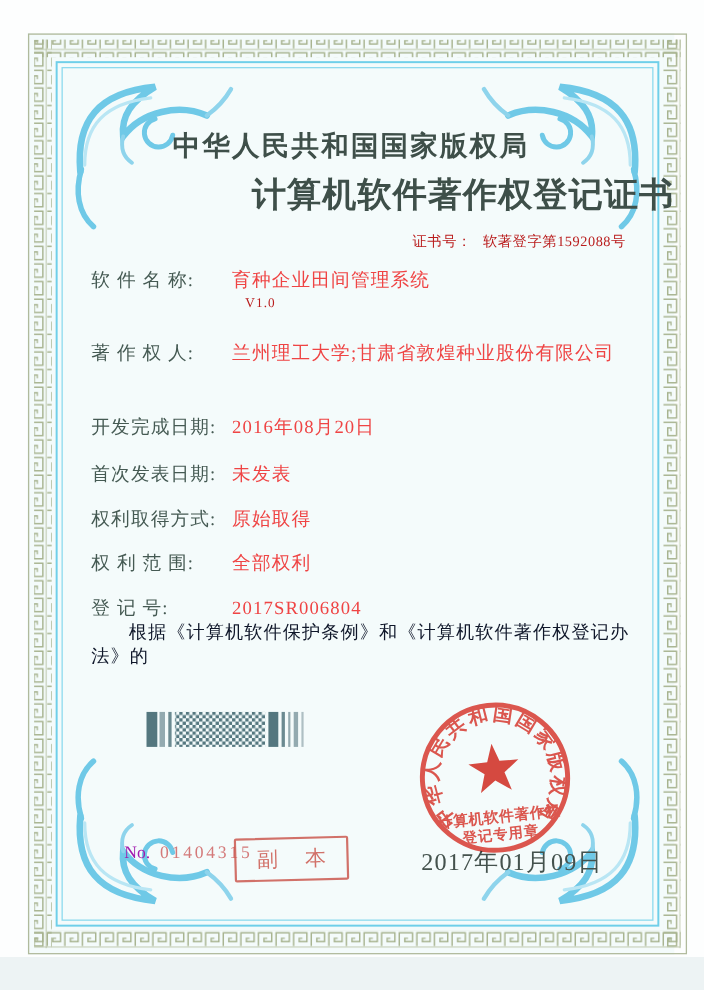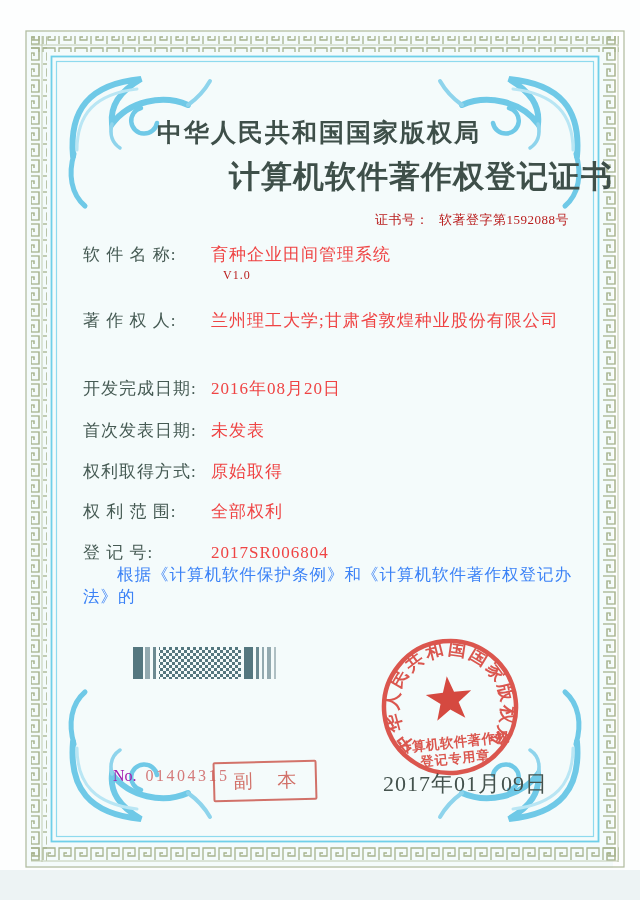--- a/index.html
+++ b/index.html
@@ -24,21 +24,21 @@
   }
   .certno{
     position:absolute;left:350px;top:181px;font-size:13px;color:#b91c1c;letter-spacing:.5px;
   }
   .certno .cv{margin-left:10px;}
   .field-row{position:absolute;left:58px;white-space:nowrap;font-size:17px;color:#455a53;letter-spacing:1px;}
   .field-row .lbl{display:inline-block;width:128px;}
   .field-row .val{color:#ef4444;}
   .val2{position:absolute;left:186px;top:238px;font-size:12px;color:#b91c1c;letter-spacing:1px;margin-left:12px;}
   .r0{top:213px}.r1{top:279px}.r2{top:347px}.r3{top:389px}.r4{top:430px}.r5{top:470px}.r6{top:511px}
-  .stmt{position:absolute;left:58px;width:500px;margin:0;font-size:16.5px;color:#3b82f6;letter-spacing:1px;}
+  .stmt{position:absolute;left:58px;width:500px;margin:0;font-size:16.5px;color:#0f172a;letter-spacing:1px;}
   .stmt-1{top:534px;text-indent:34px;}
   .stmt-2{top:576px;}
   .barcode{position:absolute;left:108px;top:617px;}
   .issue-date{position:absolute;left:358px;top:739px;font-size:22px;color:#44524d;letter-spacing:1px;}
   .seal{position:absolute;left:340px;top:592px;width:170px;height:170px;
         transform:rotate(-6deg);mix-blend-mode:multiply;opacity:.9;}
   .serial{position:absolute;left:88px;top:737px;font-size:16px;white-space:nowrap;}
   .serial .no{color:#a21caf;}
   .serial .num{color:#d47a7a;letter-spacing:2.5px;margin-left:9px;}
   .copy-stamp{

